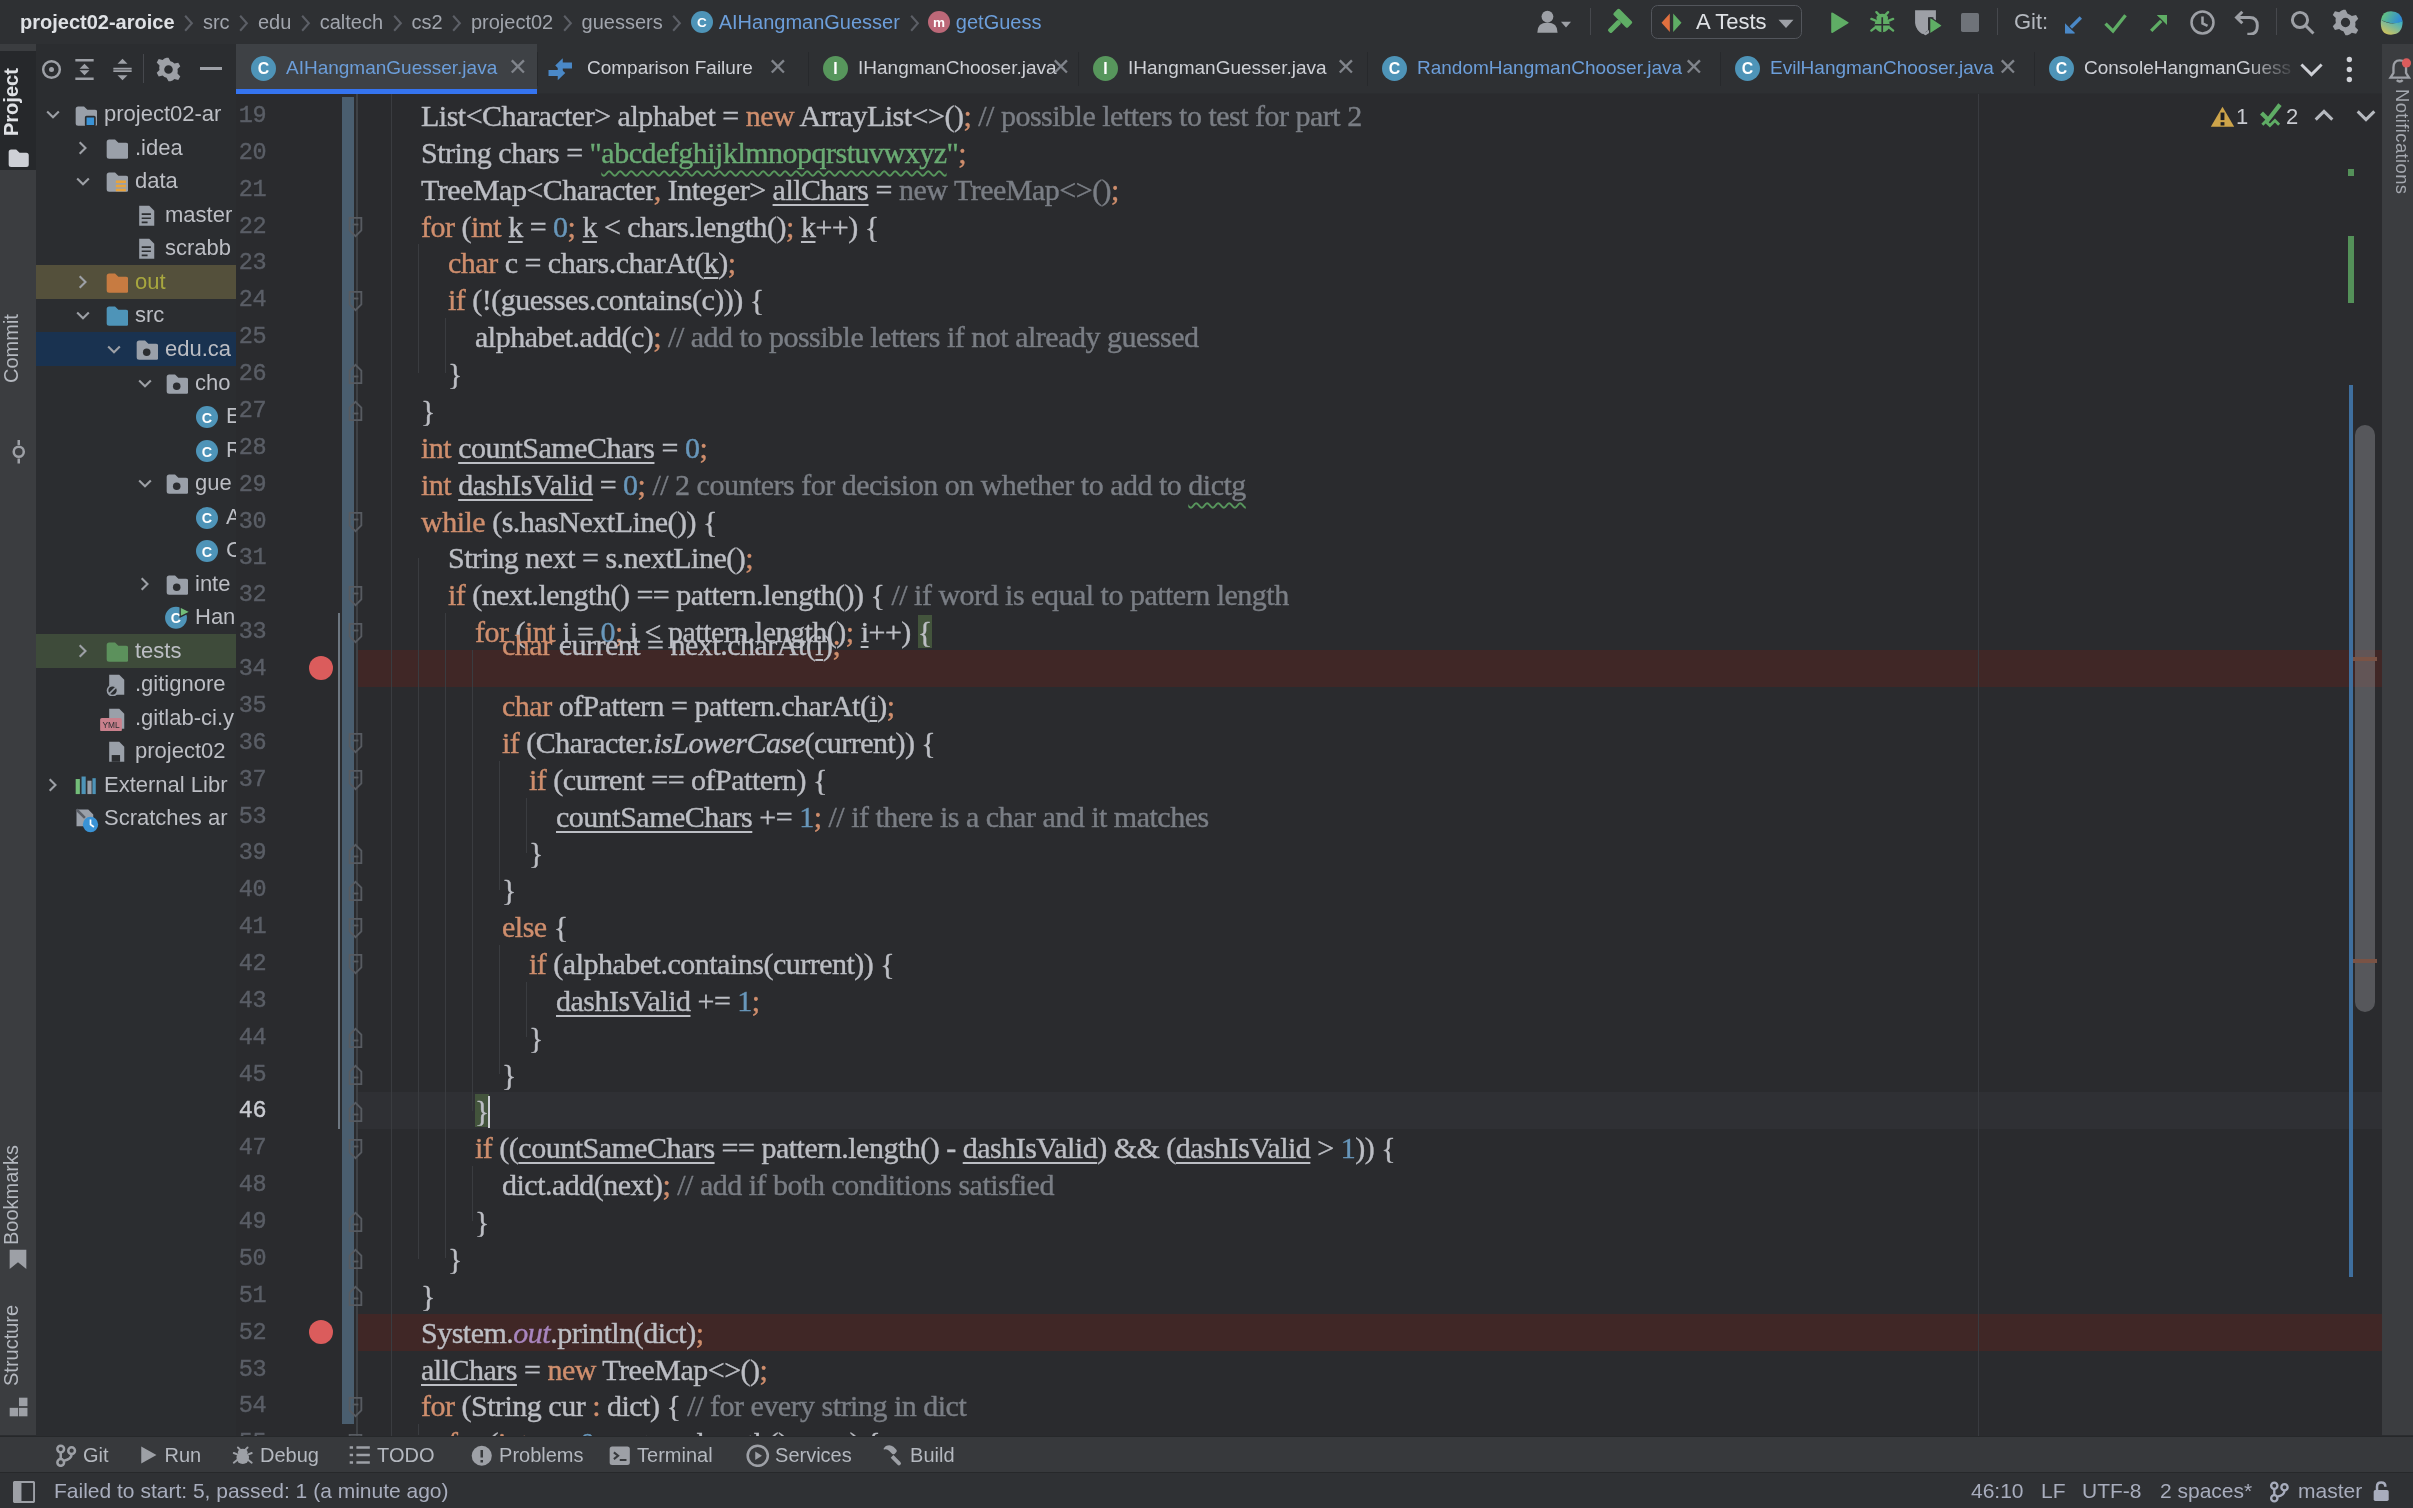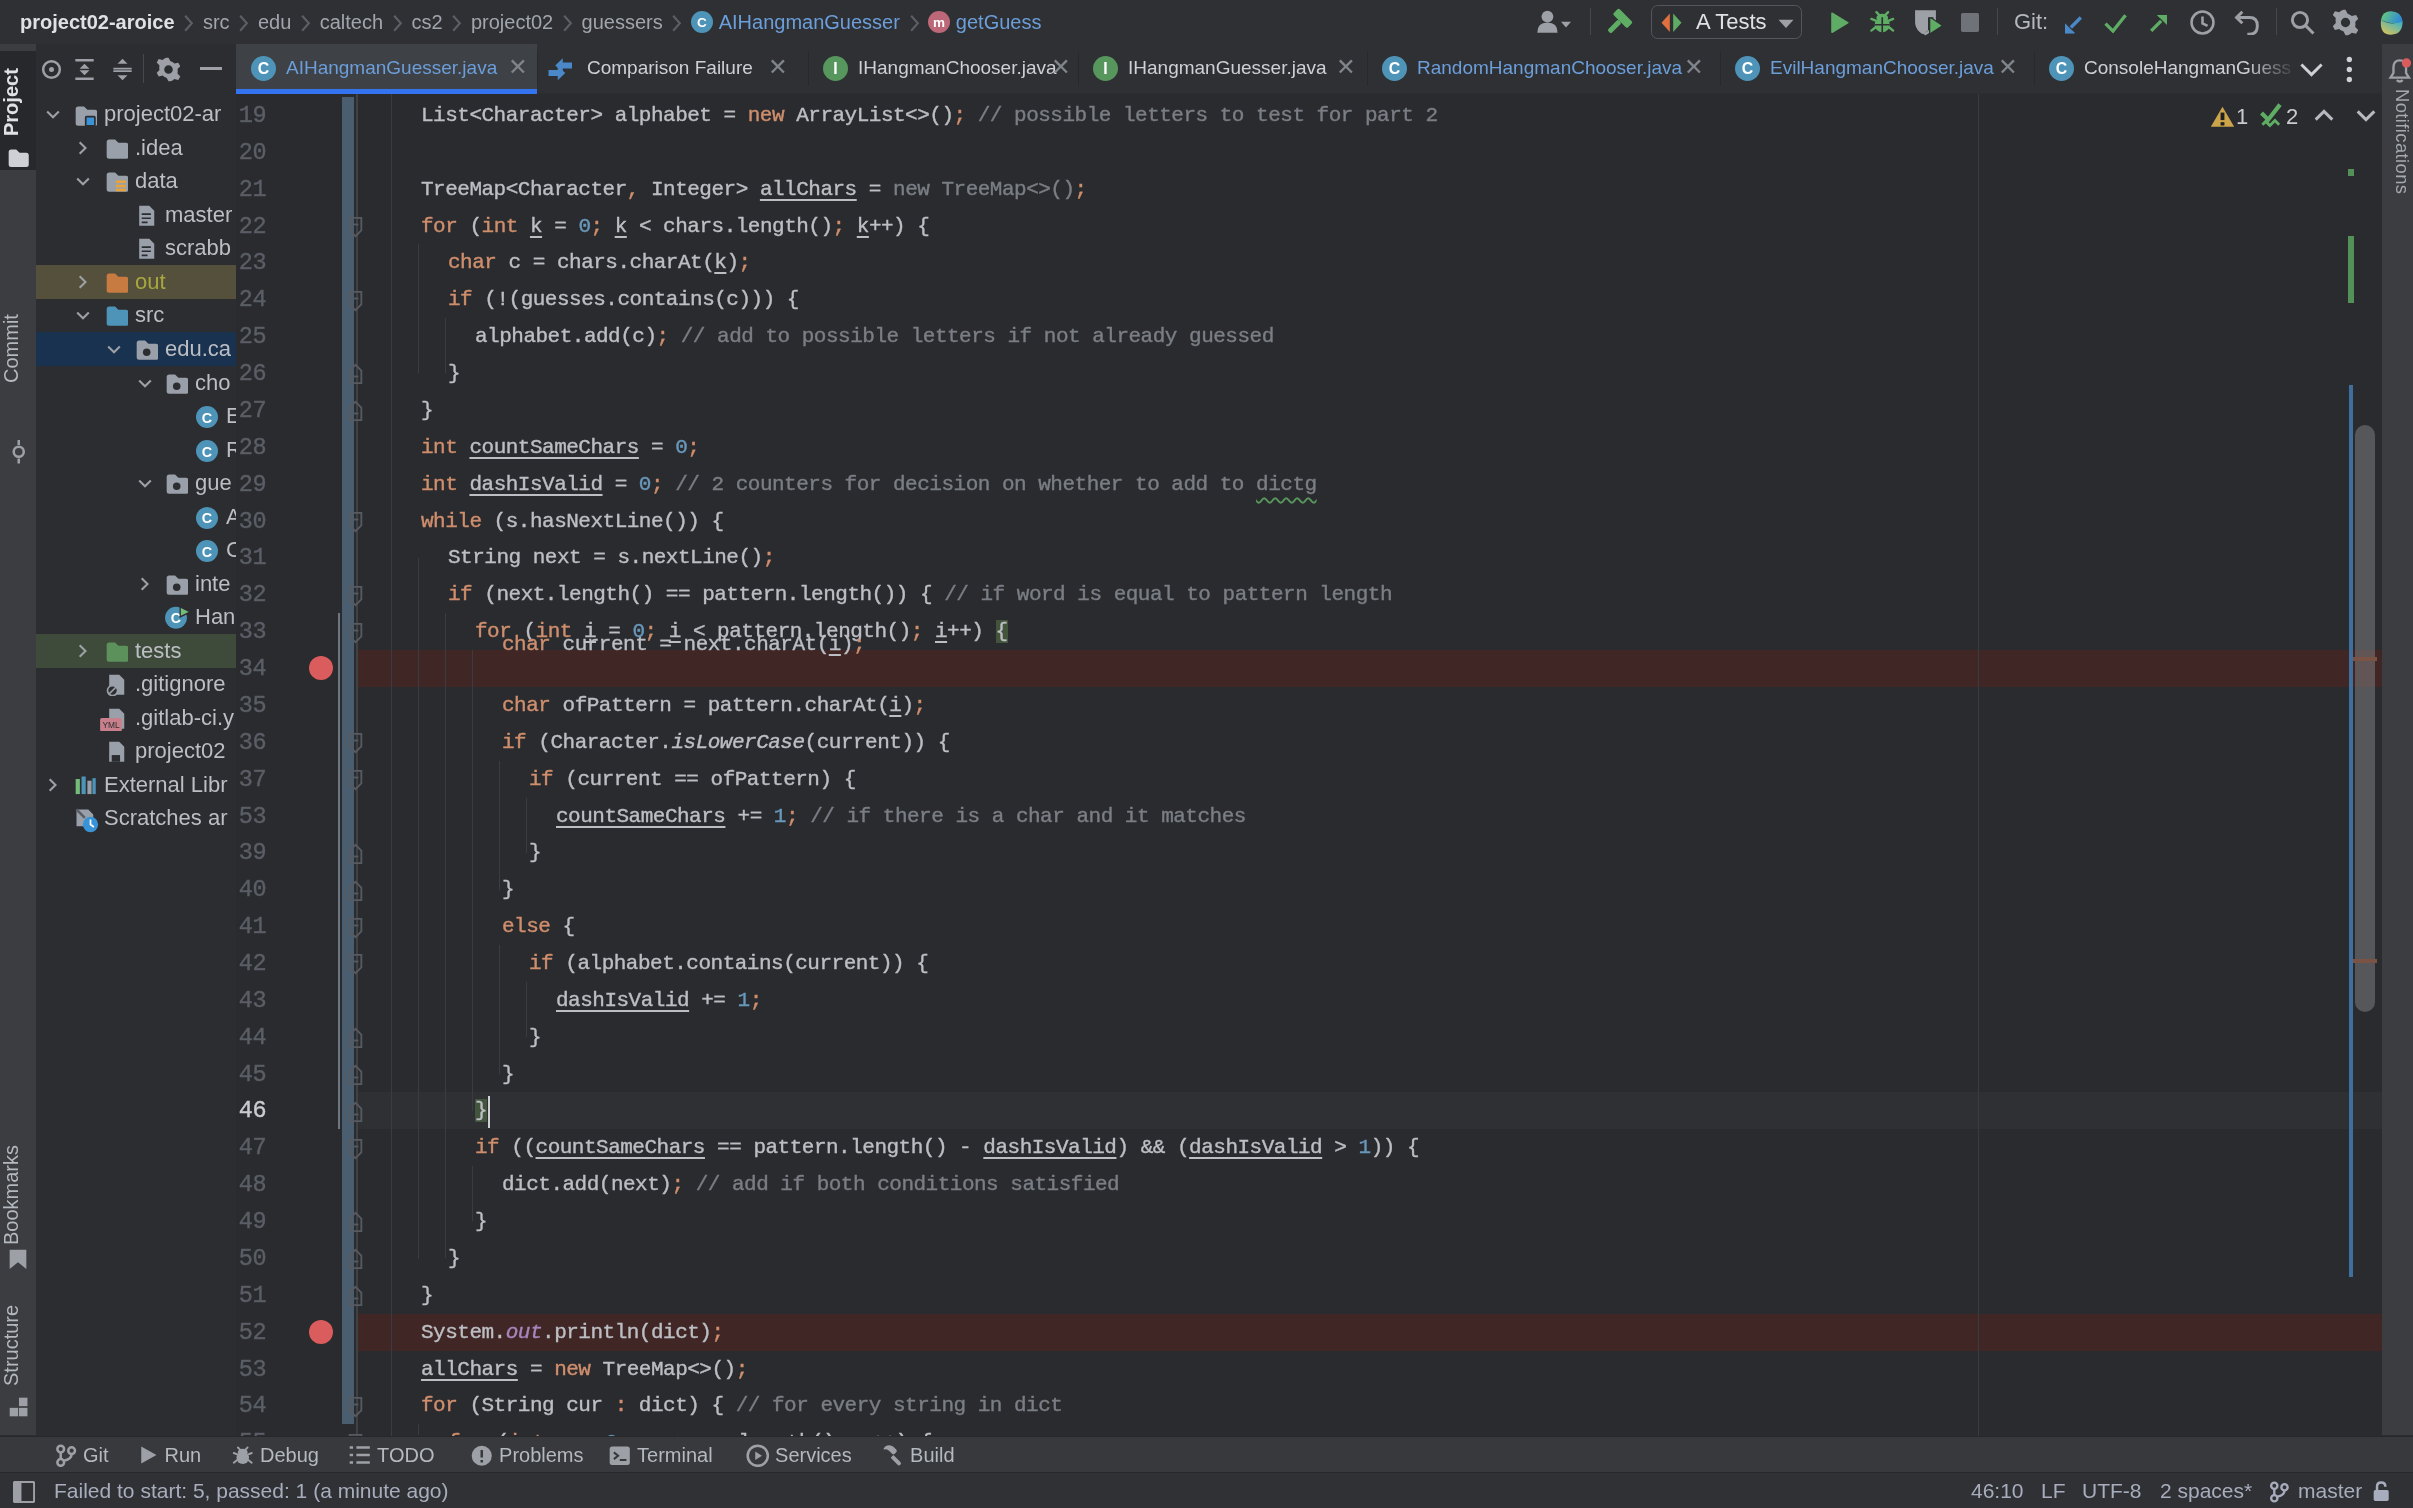--- a/index.html
+++ b/index.html
@@ -26,21 +26,21 @@
 #nlab{position:absolute;left:2383px;top:89px;width:30px;writing-mode:vertical-rl;font-size:18.4px;color:#a5a9b0;letter-spacing:0.4px}
 
 #tree{position:absolute;left:36px;top:94px;width:200px;height:1342px;background:#2b2d30;overflow:hidden}
 .trow{position:absolute;left:0;width:200px;height:34px;font-size:22px;color:#ced0d6;line-height:34px;white-space:nowrap}
 .trow .ticon{position:absolute;top:5px}
 .trow .tlbl{position:absolute;top:0}
 
 #editor{position:absolute;left:236px;top:94px;width:2146px;height:1342px;background:#2a2b2e;overflow:hidden}
 .eband{position:absolute;left:122px;width:2025px;height:37px}
 .ig{position:absolute;width:0.8px;background:#3a3c40}
-.cl{position:absolute;height:37px;line-height:37px;font-family:Liberation Mono, monospace;font-size:21px;letter-spacing:-0.5px;white-space:pre;color:#bcbec4;-webkit-text-stroke:0.4px}
+.cl{position:absolute;height:37px;line-height:37px;font-family:Liberation Serif, serif;font-size:30px;letter-spacing:-0.5px;white-space:pre;color:#bcbec4;-webkit-text-stroke:0.4px}
 .ln{position:absolute;left:0;width:30px;height:37px;line-height:37px;text-align:right;font-family:"Liberation Mono",monospace;font-size:23.5px;letter-spacing:-0.5px;color:#5a5e66;-webkit-text-stroke:0.4px}
 .ln.cur{color:#c9cbd1}
 .fi{position:absolute;left:112px}
 .d{color:#bcbec4}.k{color:#cf8e6d}.c{color:#7a7e85}.s{color:#6aab73}.n{color:#6897bb}.g{color:#7a7e85}
 .u{color:#bcbec4;text-decoration:underline;text-underline-offset:4.2px;text-decoration-thickness:1.7px}
 .it{color:#bcbec4;font-style:italic}
 .pu{color:#a885be;font-style:italic}
 .bh{color:#bcbec4;background:#43543c}
 .sq{color:#6aab73;text-decoration:underline wavy #57965c;text-underline-offset:6.7px;text-decoration-thickness:1.7px}
 .csq{color:#7a7e85;text-decoration:underline wavy #57965c;text-underline-offset:6.7px;text-decoration-thickness:1.7px}
@@ -621,20 +621,21 @@
     </svg>
 <svg class="fi" style="top:1154px" width="15" height="22" viewBox="0 0 18 26">
       <path d="M2 24 h14 v-15 l-7 -7 l-7 7 z" fill="none" stroke="#575b61" stroke-width="2.2"></path>
       <path d="M5.5 16 h7" stroke="#575b61" stroke-width="2.2"></path>
     </svg>
 <svg class="fi" style="top:1191px" width="15" height="22" viewBox="0 0 18 26">
       <path d="M2 24 h14 v-15 l-7 -7 l-7 7 z" fill="none" stroke="#575b61" stroke-width="2.2"></path>
       <path d="M5.5 16 h7" stroke="#575b61" stroke-width="2.2"></path>
     </svg>
 <div class="cl" style="top:2.9px;left:185px"><span class="d">List&lt;Character&gt; alphabet = </span><span class="k">new</span><span class="d"> ArrayList&lt;&gt;()</span><span class="k">;</span><span class="c"> // possible letters to test for part 2</span></div>
+<div class="cl" style="top:40px;left:185px"><span class="d">String chars = </span><span class="s">"</span><span class="sq">abcdefghijklmnopqrstuvwxyz</span><span class="s">"</span><span class="k">;</span></div>
 <div class="cl" style="top:77px;left:185px"><span class="d">TreeMap&lt;Character</span><span class="k">,</span><span class="d"> Integer&gt; </span><span class="u">allChars</span><span class="d"> = </span><span class="g">new TreeMap&lt;&gt;()</span><span class="k">;</span></div>
 <div class="cl" style="top:114px;left:185px"><span class="k">for</span><span class="d"> (</span><span class="k">int</span><span class="d"> </span><span class="u">k</span><span class="d"> = </span><span class="n">0</span><span class="k">;</span><span class="d"> </span><span class="u">k</span><span class="d"> &lt; chars.length()</span><span class="k">;</span><span class="d"> </span><span class="u">k</span><span class="d">++) {</span></div>
 <div class="cl" style="top:150px;left:212px"><span class="k">char</span><span class="d"> c = chars.charAt(</span><span class="u">k</span><span class="d">)</span><span class="k">;</span></div>
 <div class="cl" style="top:187px;left:212px"><span class="k">if</span><span class="d"> (!(guesses.contains(c))) {</span></div>
 <div class="cl" style="top:224px;left:239px"><span class="d">alphabet.add(c)</span><span class="k">;</span><span class="c"> // add to possible letters if not already guessed</span></div>
 <div class="cl" style="top:261px;left:212px"><span class="d">}</span></div>
 <div class="cl" style="top:298px;left:185px"><span class="d">}</span></div>
 <div class="cl" style="top:335px;left:185px"><span class="k">int</span><span class="d"> </span><span class="u">countSameChars</span><span class="d"> = </span><span class="n">0</span><span class="k">;</span></div>
 <div class="cl" style="top:372px;left:185px"><span class="k">int</span><span class="d"> </span><span class="u">dashIsValid</span><span class="d"> = </span><span class="n">0</span><span class="k">;</span><span class="c"> // 2 counters for decision on whether to add to </span><span class="csq">dictg</span></div>
 <div class="cl" style="top:409px;left:185px"><span class="k">while</span><span class="d"> (s.hasNextLine()) {</span></div>

